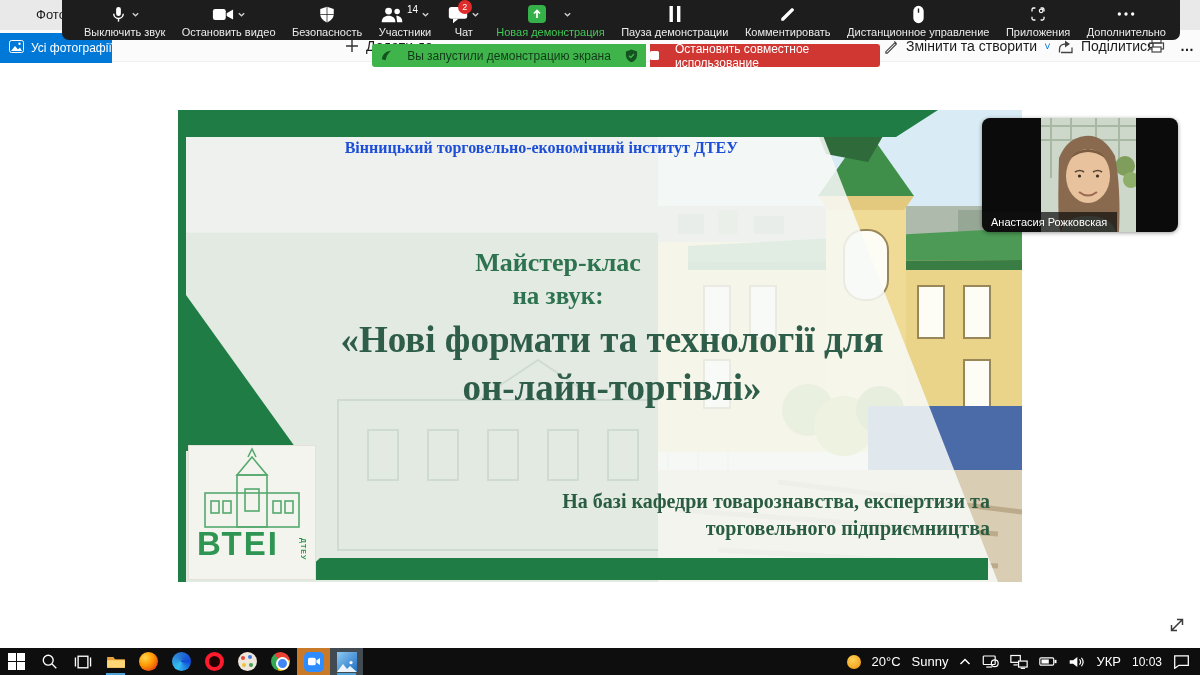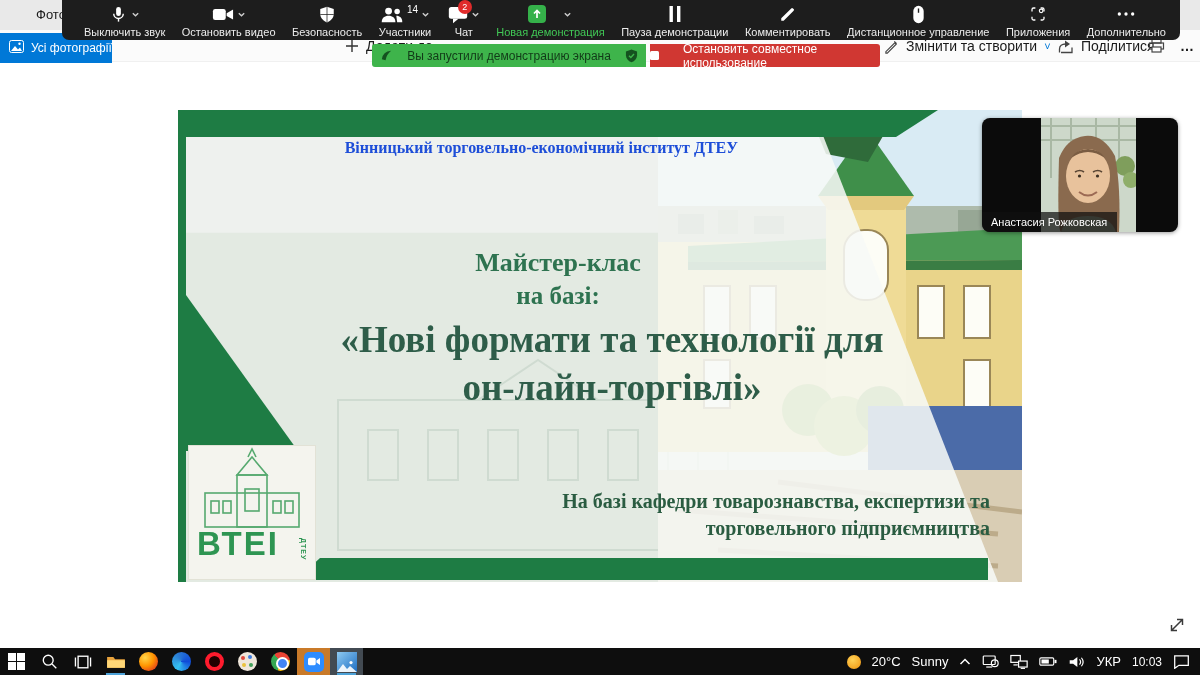--- a/index.html
+++ b/index.html
@@ -37,21 +37,21 @@
   .share-sq { width:18px; height:18px; border-radius:4px; background:#35b14a;
               display:flex; align-items:center; justify-content:center; }
 
   
   .share-banner { position:absolute; left:372px; top:44px; width:274px; height:23px;
                   background:#3eb44b; border-radius:3px 0 0 3px; z-index:11;
                   display:flex; align-items:center; justify-content:space-between;
                   padding:0 8px; color:#123a18; font-size:12px; font-weight:normal; }
   .stop-share { position:absolute; left:650px; top:44px; width:230px; height:23px;
                 background:#d03732; border-radius:0 3px 3px 0; z-index:11;
-                display:flex; align-items:center; justify-content:center; gap:24px;
+                display:flex; align-items:center; justify-content:center; gap:16px;
                 color:#fff; font-size:12px; }
   .stop-sq { width:9px; height:9px; background:#fff; border-radius:1.5px; flex:none; }
 
   
   .slide { position:absolute; left:178px; top:110px; width:844px; height:472px;
            background:#eef1ee; overflow:hidden; z-index:3; }
   .slide-wedge { position:absolute; left:0; top:0; width:100%; height:100%;
                  background:#e3eae2; clip-path:polygon(0 26%, 58% 26%, 100% 100%, 0 100%); }
   .illustration { position:absolute; left:480px; top:0; width:364px; height:472px; }
   .watermark { position:absolute; left:150px; top:230px; opacity:0.13; }
@@ -228,21 +228,21 @@
     </svg>
 
     <div class="left-strip"></div>
     <div class="top-band"></div>
     <div class="mid-tri"></div>
     <div class="bottom-band"></div>
 
     <div class="slide-header">Вінницький торговельно-економічний інститут ДТЕУ</div>
     <div class="slide-mk">
       <div>Майстер-клас</div>
-      <div class="mk2">на базі:</div>
+      <div class="mk2">на звук:</div>
     </div>
     <div class="slide-title">
       <div>«Нові формати та технології для</div>
       <div>он-лайн-торгівлі»</div>
     </div>
     <div class="slide-footer">
       <div>На базі кафедри товарознавства, експертизи та</div>
       <div>торговельного підприємництва</div>
     </div>
 

